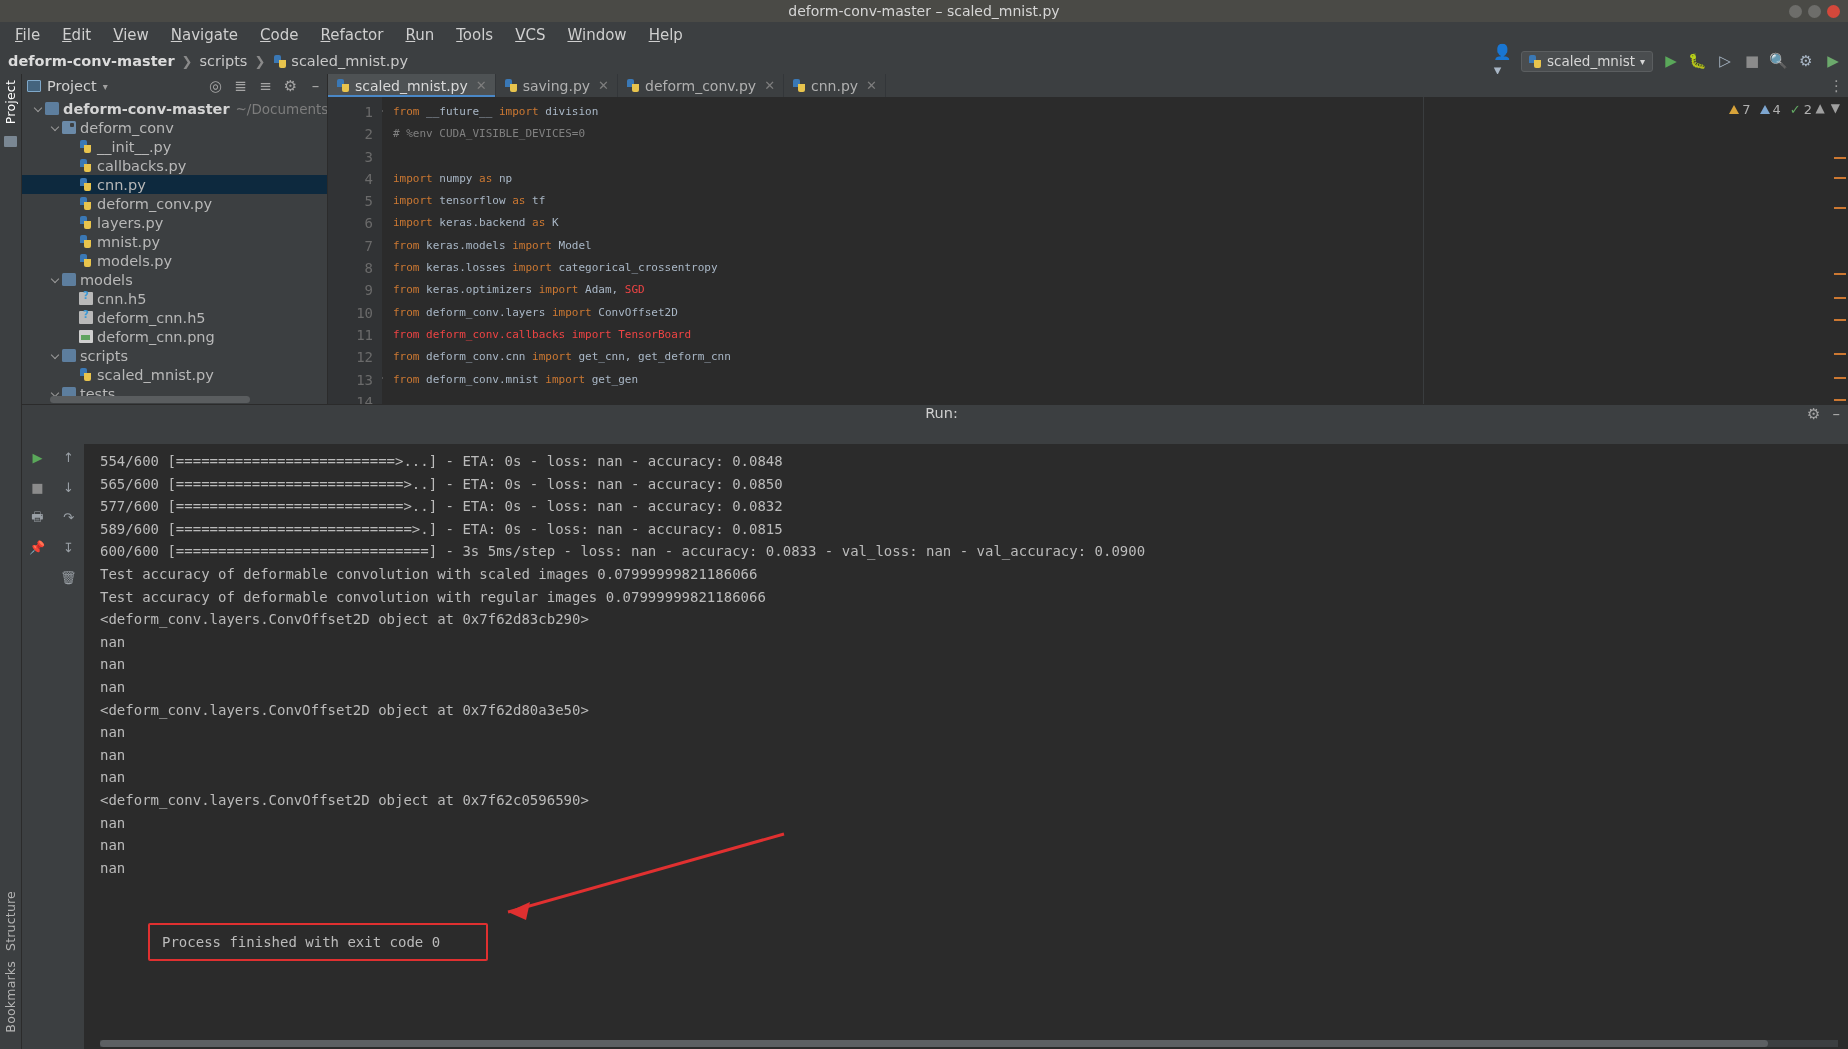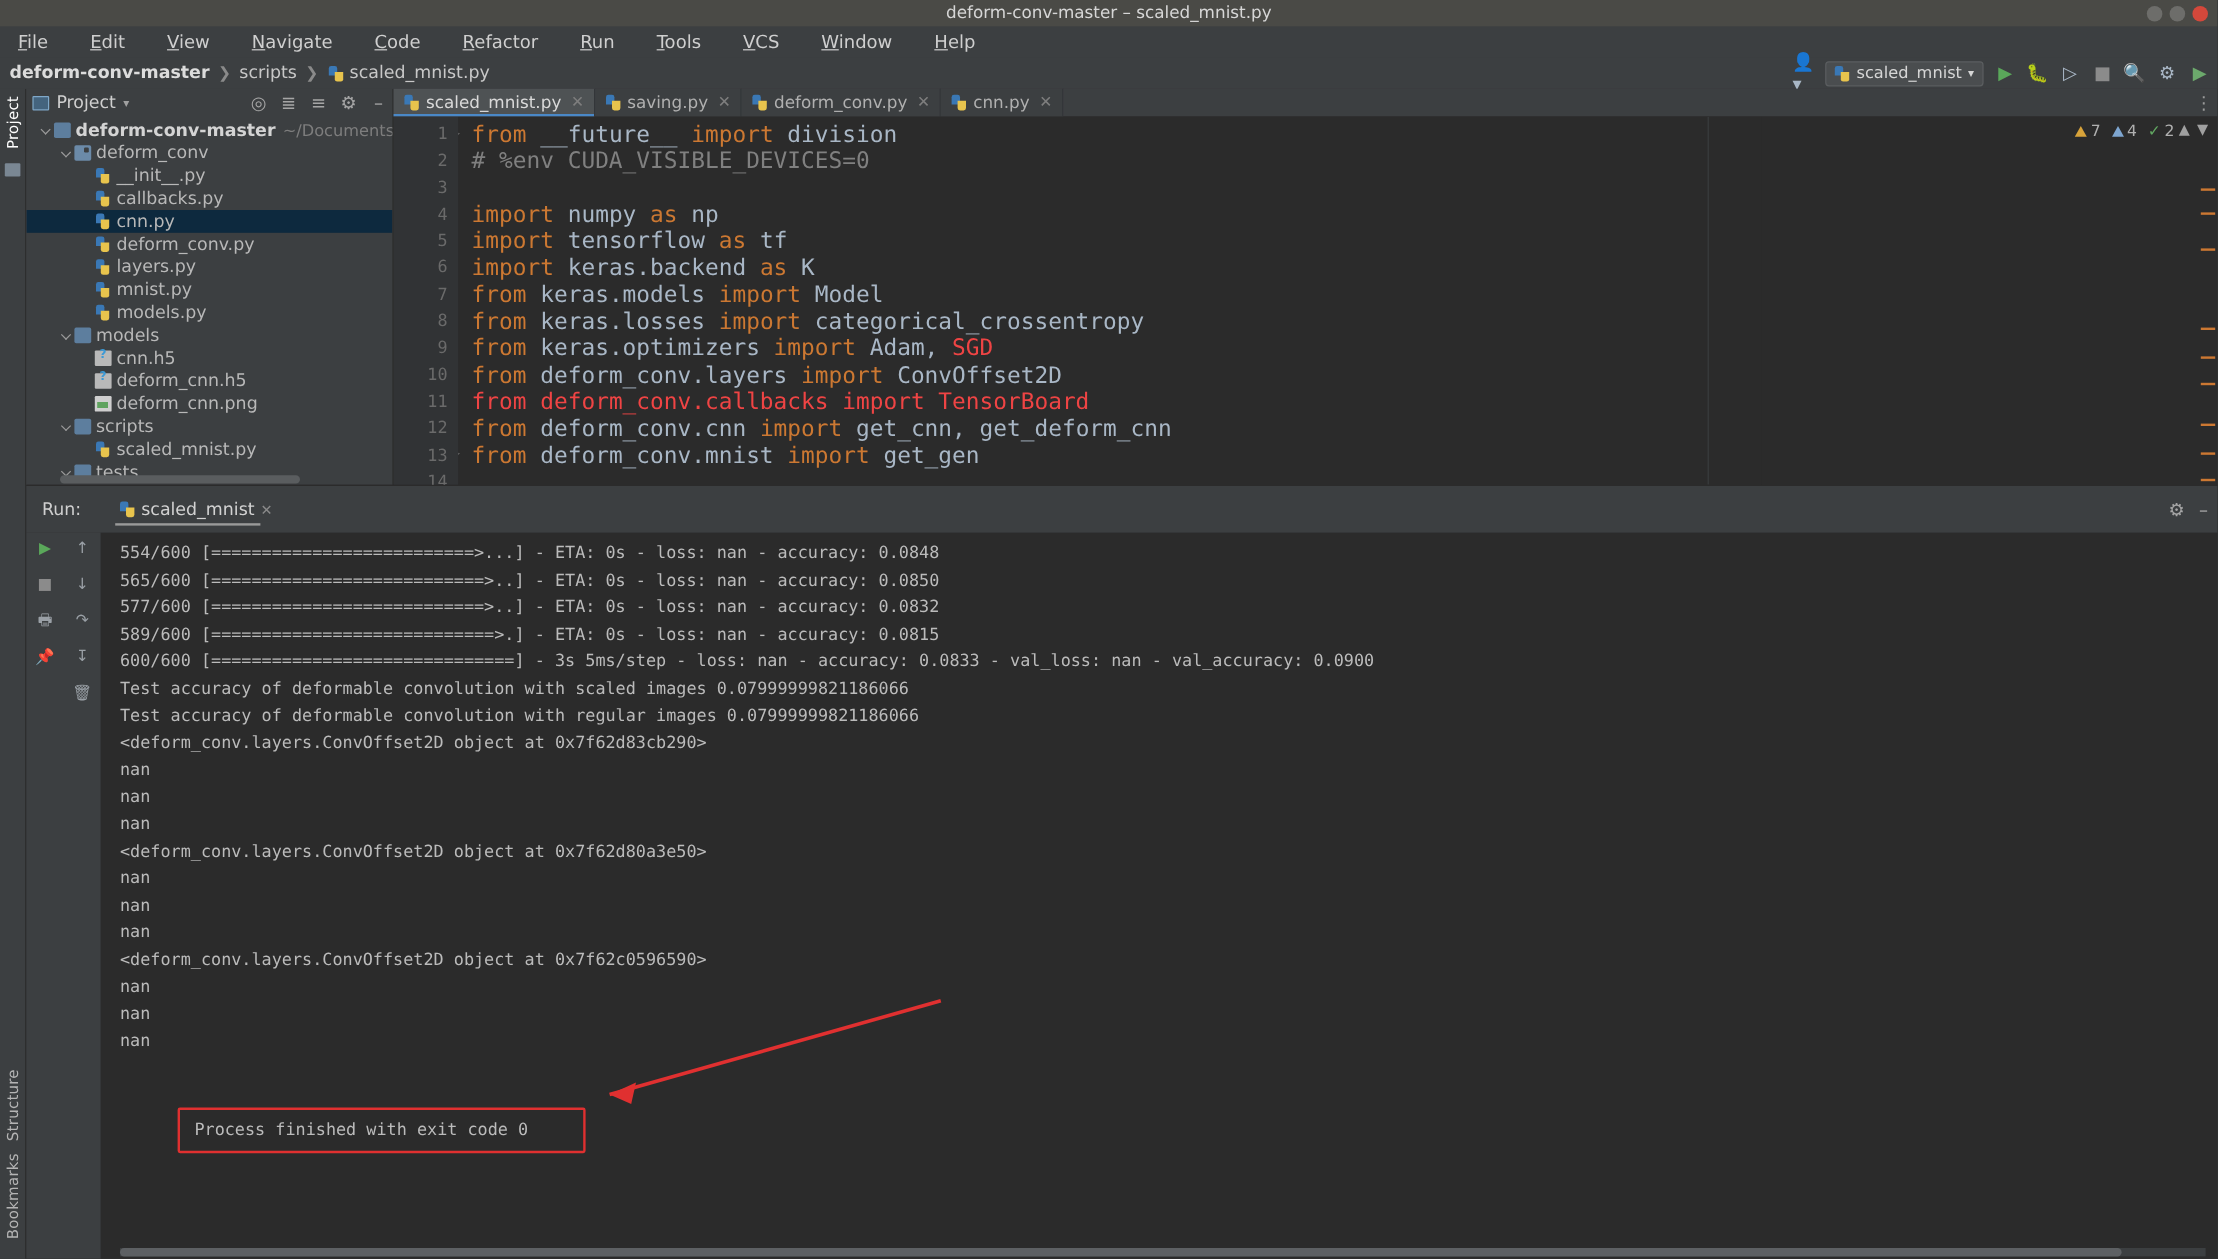--- a/index.html
+++ b/index.html
@@ -15,21 +15,21 @@
   
   #titlebar{
     height:22px; background:#4a4a46; display:flex; align-items:center;
     justify-content:center; position:relative; color:#d6d6d6; font-size:14px;
   }
   #win-btns{ position:absolute; right:8px; top:0; height:22px; display:flex; align-items:center; gap:6px;}
   .wb{ width:13px;height:13px;border-radius:50%;display:block; }
   .wb.min{background:#6d6d6a;} .wb.max{background:#6d6d6a;} .wb.close{background:#d4483b;}
 
   
-  #menubar{ height:26px; background:#3c3f41; display:flex; align-items:center; padding-left:6px; gap:17px;}
+  #menubar{ height:26px; background:#3c3f41; display:flex; align-items:center; padding-left:6px; gap:4px;}
   .menu-item{ padding:3px 9px; font-size:15px; color:#cfcfcf; border-radius:2px;}
   .menu-item u{ text-decoration:underline; }
 
   
   #navbar{ height:26px; background:#3c3f41; display:flex; align-items:center; padding-left:8px; position:relative;}
   .crumb{ font-size:14.5px; color:#c8c8c8; display:flex; align-items:center; gap:4px;}
   .crumb.bold{ font-weight:bold; color:#dcdcdc;}
   .crumb-sep{ color:#8a8a8a; margin:0 7px; font-size:13px;}
   #navbar-right{ position:absolute; right:6px; display:flex; align-items:center; gap:9px;}
   .nb-icon{ width:18px;height:18px; display:inline-flex;align-items:center;justify-content:center; color:#a9b7c6;}
@@ -93,41 +93,41 @@
     color:#b0b0b0; background:#3c3f41; position:relative; border-right:1px solid #333639;
   }
   .tab.active{ background:#4e5254; color:#d9d9d9;}
   .tab.active::after{ content:""; position:absolute; left:0;right:0;bottom:0;height:2px;background:#4a88c7;}
   .tab .tclose{ color:#7e7e7e; font-size:13px; margin-left:3px;}
   #tabs-right{ position:absolute; right:4px; top:0; height:23px; display:flex; align-items:center; color:#9b9b9b;}
   #edit-main{ flex:1; display:flex; min-height:0; position:relative; overflow:hidden;}
   #gutter{ width:54px; background:#313335; text-align:right; padding-top:4px; flex:none;}
   .lnum{ height:22.3px; line-height:22.3px; font-size:14px; color:#6a6a6a; padding-right:9px; font-family:"DejaVu Sans Mono", monospace;}
   #code{ flex:1; padding-top:4px; padding-left:11px; background:#2b2b2b; position:relative; overflow:hidden;}
-  .cline{ height:22.3px; line-height:22.3px; font-size:19px; white-space:pre; font-family:"DejaVu Sans Mono", monospace;}
+  .cline{ height:22.3px; line-height:22.3px; font-size:11px; white-space:pre; font-family:"DejaVu Sans Mono", monospace;}
   .kw{ color:#cc7832; }
   .id{ color:#a9b7c6; }
   .cm{ color:#808080; }
   .dim{ color:#ef4444; }
   .fold{ position:absolute; color:#888; font-size:11px;}
   #right-margin{ position:absolute; top:0;bottom:0; left:1041px; width:1px; background:#3a3d3f;}
   #editor-right{
     width:380px; background:#2b2b2b; flex:none; position:relative; border-left:0;
   }
   #insp-row{ position:absolute; right:36px; top:5px; display:flex; align-items:center; gap:9px; font-size:13px; color:#b0b0b0;}
   .insp{ display:flex;align-items:center;gap:3px;}
   .tri{ width:0;height:0;border-left:5px solid transparent;border-right:5px solid transparent;border-bottom:9px solid #d8a33a;}
   .tri.blue{ border-bottom-color:#7ea6d0;}
   .chk{ color:#62a862; font-size:13px;}
   #insp-chevrons{ position:absolute; right:8px; top:4px; color:#a0a0a0; font-size:12px; display:flex; gap:6px;}
   .markline{ position:absolute; right:2px; width:12px; height:2px; background:#cc7832;}
 
   
   #runpanel{ flex:1; display:flex; flex-direction:column; background:#2b2b2b; min-height:0; border-top:1px solid #2b2b2b;}
-  #run-header{ height:39px; background:#3c3f41; display:flex; align-items:center; padding-left:13px; gap:28px; position:relative;}
+  #run-header{ height:39px; background:#3c3f41; display:flex; align-items:center; padding-left:13px; gap:28px; position:relative;flex-direction:column;}
   #run-header .rlabel{ font-size:14.5px; color:#cfcfcf;}
   .run-tab{ display:flex; align-items:center; gap:5px; font-size:14.5px; color:#d2d2d2; position:relative; padding:2px 4px;}
   .run-tab::after{ content:""; position:absolute; left:0; right:14px; bottom:-3px; height:2px; background:#9a9a9a;}
   .pyglyph{ width:13px;height:13px;position:relative;display:inline-block;flex:none;}
   .pyglyph::before{content:"";position:absolute;left:0;top:0;width:7px;height:8px;background:#3a78b5;border-radius:2px 2px 0 0;}
   .pyglyph::after{content:"";position:absolute;left:5px;top:5px;width:7px;height:8px;background:#e8c44d;border-radius:0 0 2px 2px;}
   #run-header-right{ position:absolute; right:8px; display:flex; gap:12px; align-items:center; color:#a6a6a6;}
   #run-body{ flex:1; display:flex; min-height:0;}
   #run-toolbar{ width:62px; background:#3c3f41; display:flex; flex-shrink:0;}
   .rtcol{ width:31px; display:flex; flex-direction:column; align-items:center; padding-top:5px; gap:13px;}

